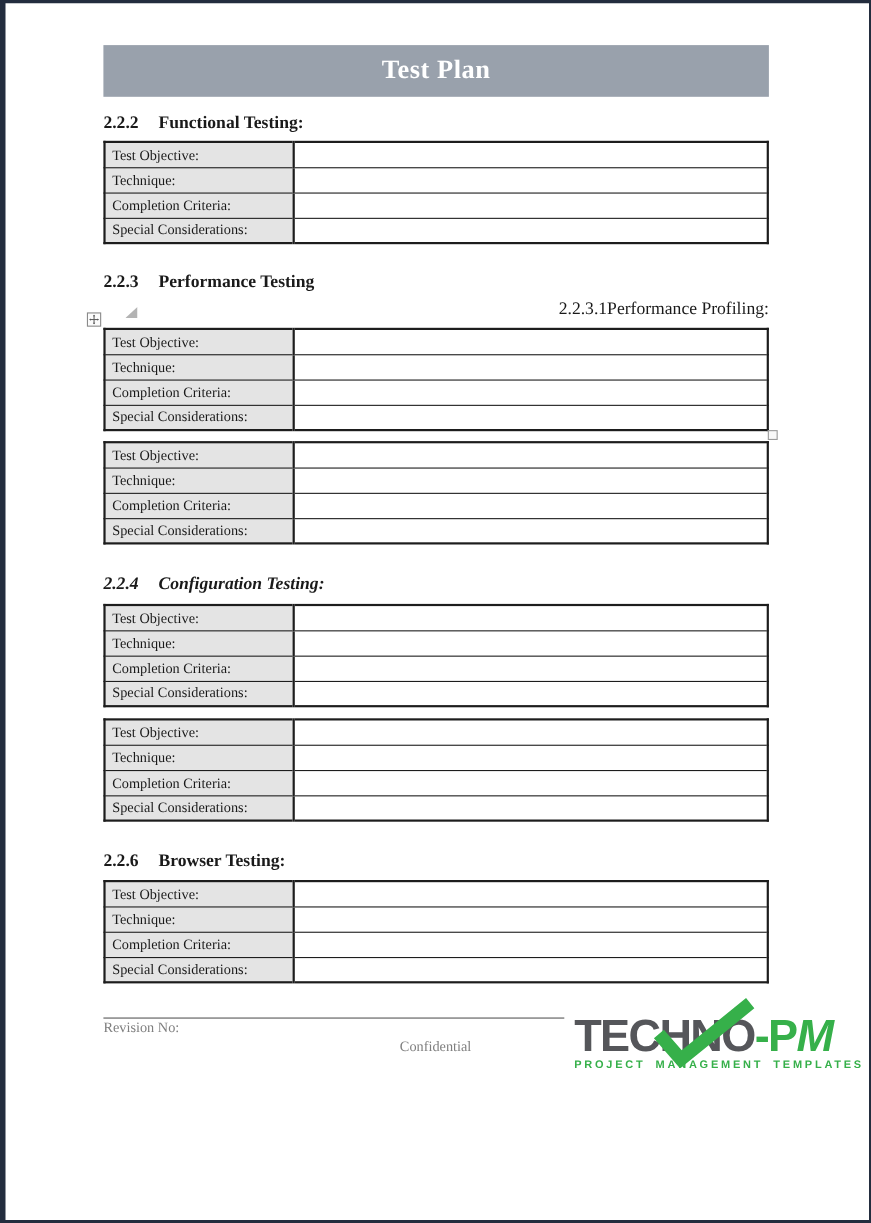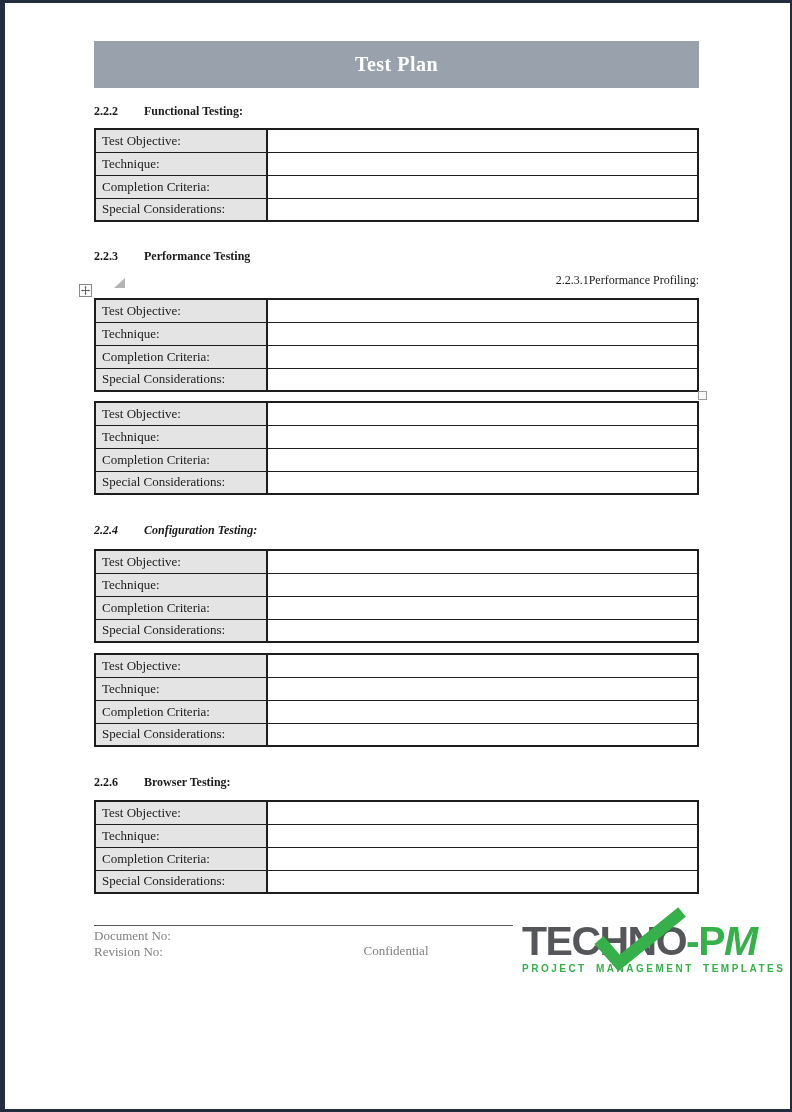--- a/index.html
+++ b/index.html
@@ -7,22 +7,22 @@
     --label-cell-bg:#e4e4e4; --table-border:#1d1d1d; --body-text:#1a1a1a;
     --footer-text:#7f7f7f; --logo-gray:#55565a; --logo-green:#36b04a;
   }
   *{box-sizing:border-box;margin:0;padding:0;}
   html,body{width:792px;height:1112px;}
   body{background:#fff;font-family:"Liberation Serif","DejaVu Serif",serif;color:var(--body-text);}
   .frame{position:absolute;inset:0;width:792px;height:1112px;background:#ffffff;
          border-style:solid;border-color:var(--frame);border-width:3px 2px 3px 5px;overflow:hidden;}
   .content{position:relative;margin-left:89px;width:605px;}
   .titlebar{margin-top:38px;height:47px;line-height:47px;background:var(--header-bg);
-            text-align:center;color:var(--header-text);font-size:20px;font-weight:bold;letter-spacing:.5px;}
-  .heading{font-size:12px;line-height:17px;white-space:nowrap;}
+            text-align:center;color:var(--header-text);font-size:24px;font-weight:bold;letter-spacing:.5px;}
+  .heading{font-size:16px;line-height:17px;white-space:nowrap;}
   .heading .h-num{display:inline-block;}
   .lvl1{font-weight:bold;}
   .lvl1 .h-num{width:50px;}
   .lvl2{padding-left:37px;position:relative;font-weight:normal;}
   .lvl2 .h-num{width:45px;}
   .mt-sec{margin-top:26px;}
   .collapse-tri{position:absolute;left:20px;top:4px;width:11px;height:10px;display:inline-block;}
   .spec-table{width:100%;border-collapse:collapse;border:2px solid var(--table-border);
               table-layout:fixed;}
   .spec-table td{border:1px solid var(--table-border);height:23px;font-size:13px;
@@ -225,21 +225,20 @@
       <tr>
               <td class="lbl">Special Considerations:</td>
               <td class="val"></td>
             </tr>
     </tbody>
         </table>
   </div>
 
   <div class="footer">
     <div class="footer-rule"></div>
-    <div class="footer-text" style="margin-top:2px;">Document No:</div>
     <div class="footer-text">Revision No:</div>
     <div class="confidential">Confidential</div>
 
     <div class="logo">
       <div class="brand">
         <span>TECHNO</span><span class="green">-P</span><span class="green m-slant">M</span>
         <span class="logo-check">
           <svg width="98" height="66" viewBox="0 0 98 66" fill="none">
             <polyline points="7,35 27,58 90,7" stroke="#36b04a" stroke-width="12" fill="none"></polyline>
           </svg>

